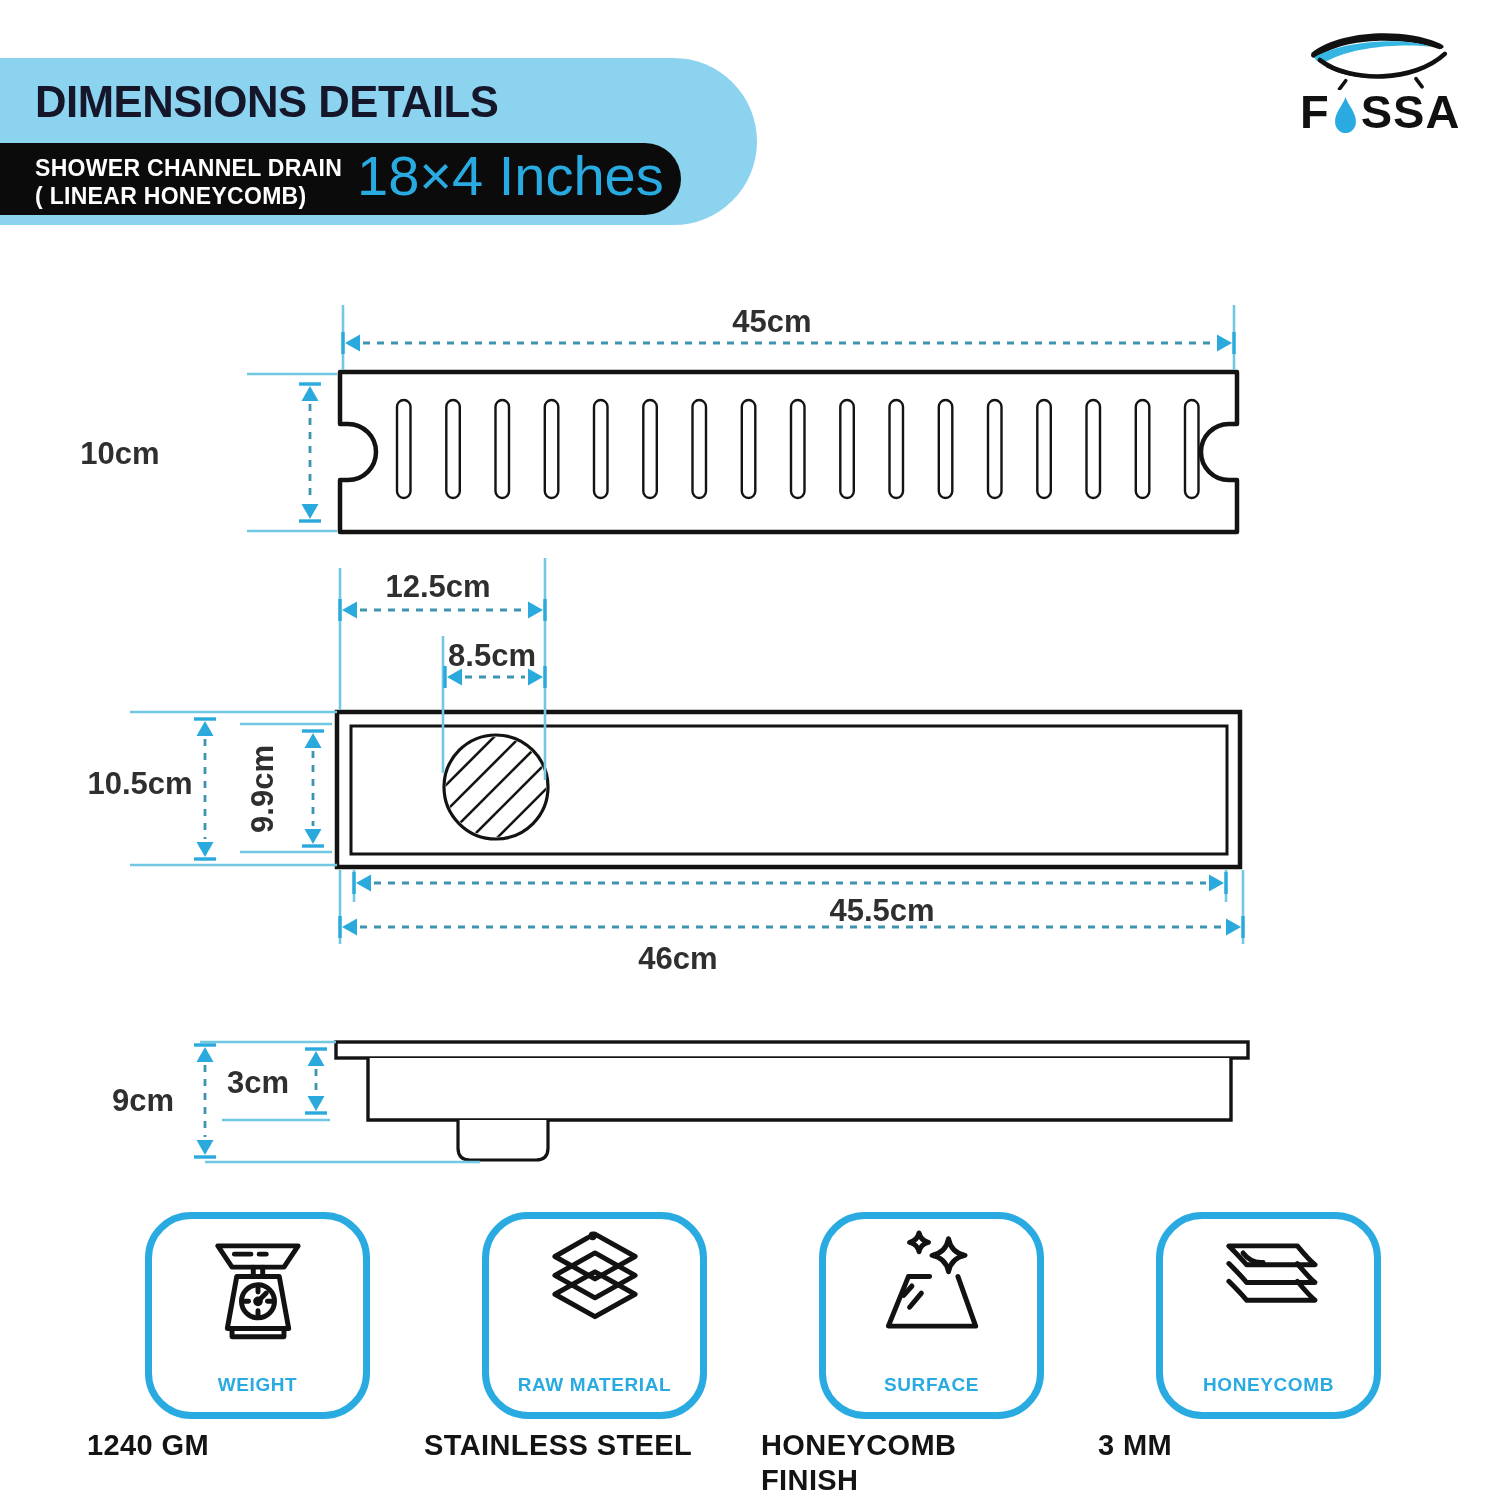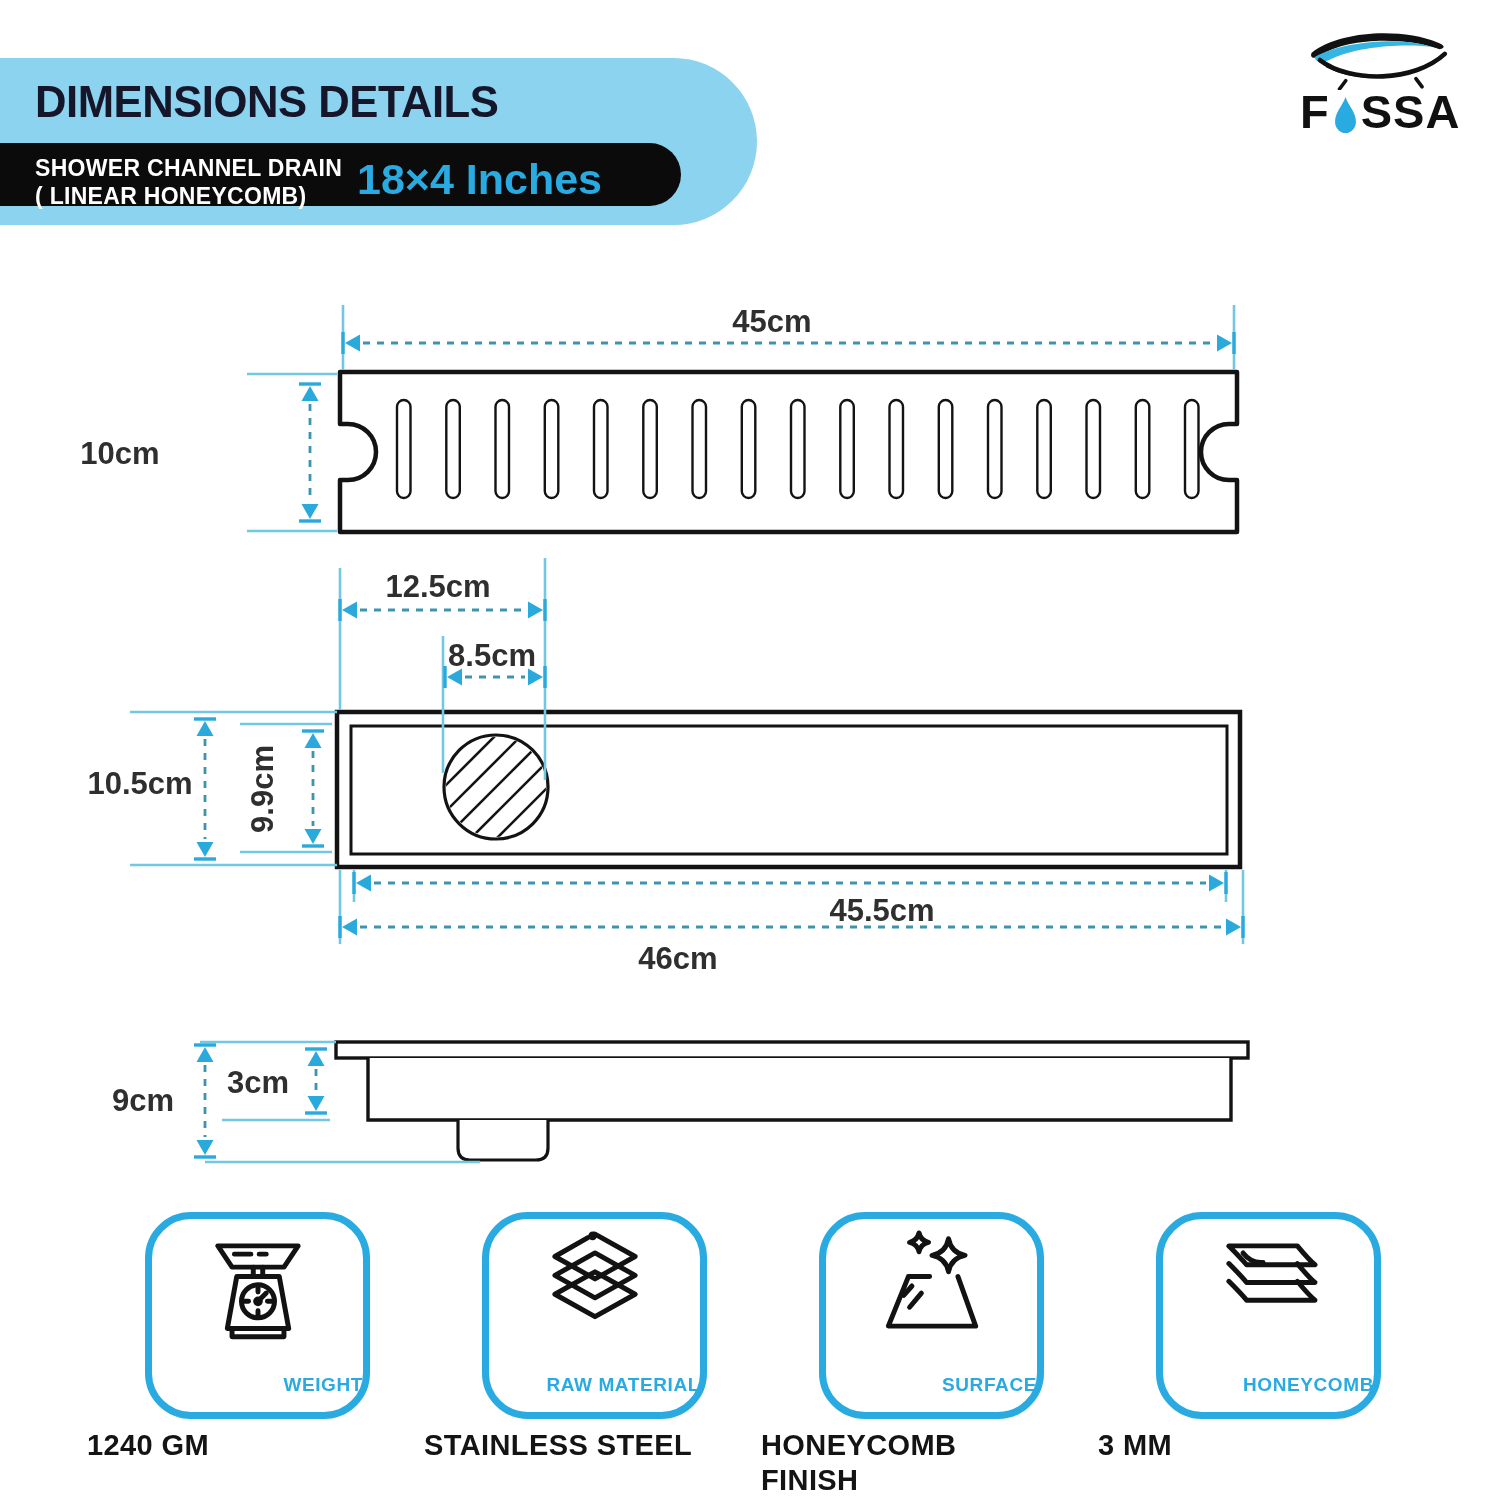--- a/index.html
+++ b/index.html
@@ -8,41 +8,41 @@
   }
   html,body{margin:0;padding:0;}
   body{font-family:"Liberation Sans", sans-serif; background:#ffffff;}
   #stage{position:relative;width:1500px;height:1499px;background:#fff;overflow:hidden;margin-top:20px;}
 
   
   .banner{position:absolute;left:0;top:38px;width:757px;height:167px;background:var(--header-blue);
           border-radius:0 84px 84px 0;}
   .title{position:absolute;left:35px;top:56px;font-size:45px;font-weight:bold;color:#16162B;
          letter-spacing:-0.5px;transform:scaleX(.97);transform-origin:left;}
-  .pill{position:absolute;left:0;top:123px;width:681px;height:63px;background:#0b0b0b;
+  .pill{position:absolute;left:0;top:123px;width:681px;height:72px;background:#0b0b0b;
         border-radius:0 38px 38px 0;}
   .pill .product{position:absolute;left:35px;top:11px;color:#fff;font-size:23px;font-weight:bold;
         line-height:1.22;letter-spacing:.3px;}
-  .pill .size{position:absolute;left:357px;top:12px;color:var(--accent);font-size:43px;font-weight:bold;}
+  .pill .size{position:absolute;left:357px;top:0;color:var(--accent);font-size:56px;font-weight:normal;}
 
   
   .brand{position:absolute;left:1298px;top:6px;width:190px;height:112px;}
   .brand .word{position:absolute;left:2px;top:62px;display:flex;align-items:flex-end;
         font-size:47px;font-weight:bold;color:#111;letter-spacing:1px;line-height:1;}
   .brand .drop{margin:0 3px 1px 3px;}
 
   
   svg.draw{position:absolute;left:0;top:0;}
   .dimtext{font-family:"Liberation Sans",sans-serif;font-size:31px;font-weight:600;fill:var(--label);}
 
   
   .card{position:absolute;top:1192px;width:225px;height:207px;background:#fff;
         border:7px solid var(--accent);border-radius:46px;box-sizing:border-box;}
   .card .ic{position:absolute;left:50%;top:8px;transform:translateX(-50%);}
-  .card .lbl{position:absolute;left:0;right:0;bottom:16px;text-align:right;color:var(--accent);
+  .card .lbl{position:absolute;left:0;right:0;bottom:16px;text-align:center;color:var(--accent);
         font-size:19px;font-weight:bold;letter-spacing:.6px;}
   .caption{position:absolute;top:1408px;width:340px;text-align:left;color:#141414;
         font-size:29px;font-weight:bold;line-height:1.2;letter-spacing:.4px;}
 </style>
 </head>
 <body>
 
 <div id="stage">
 
   <div class="banner"></div>

